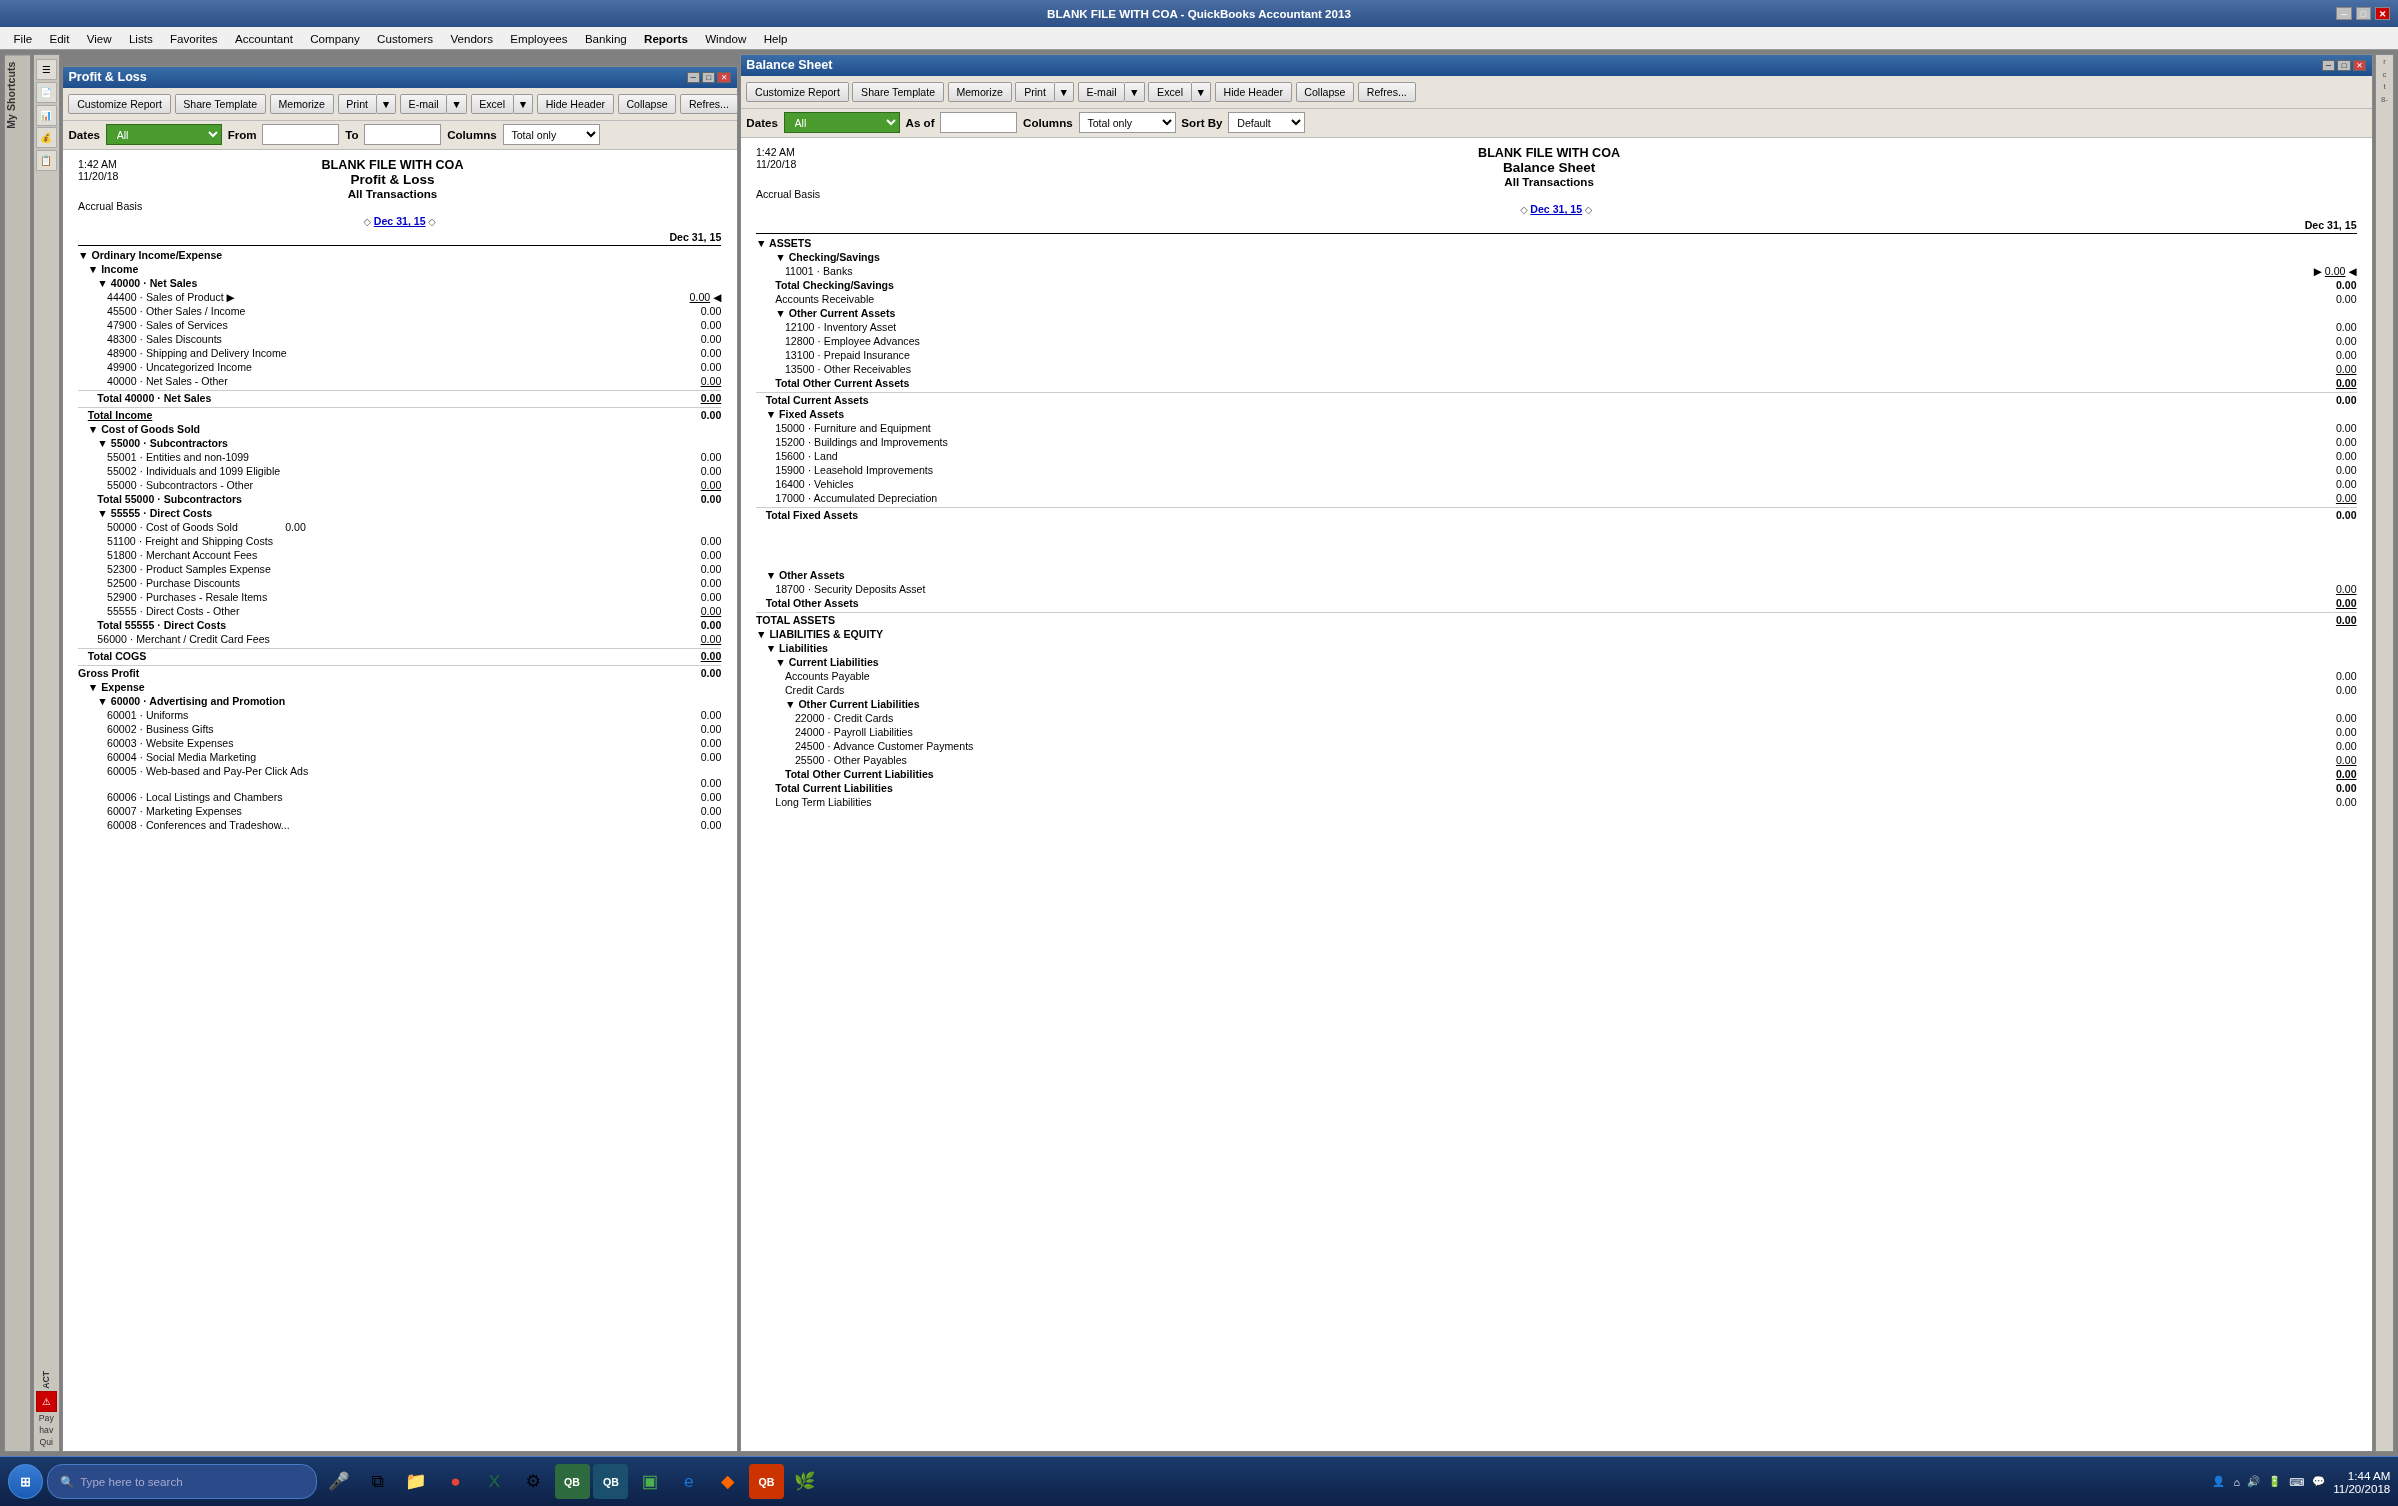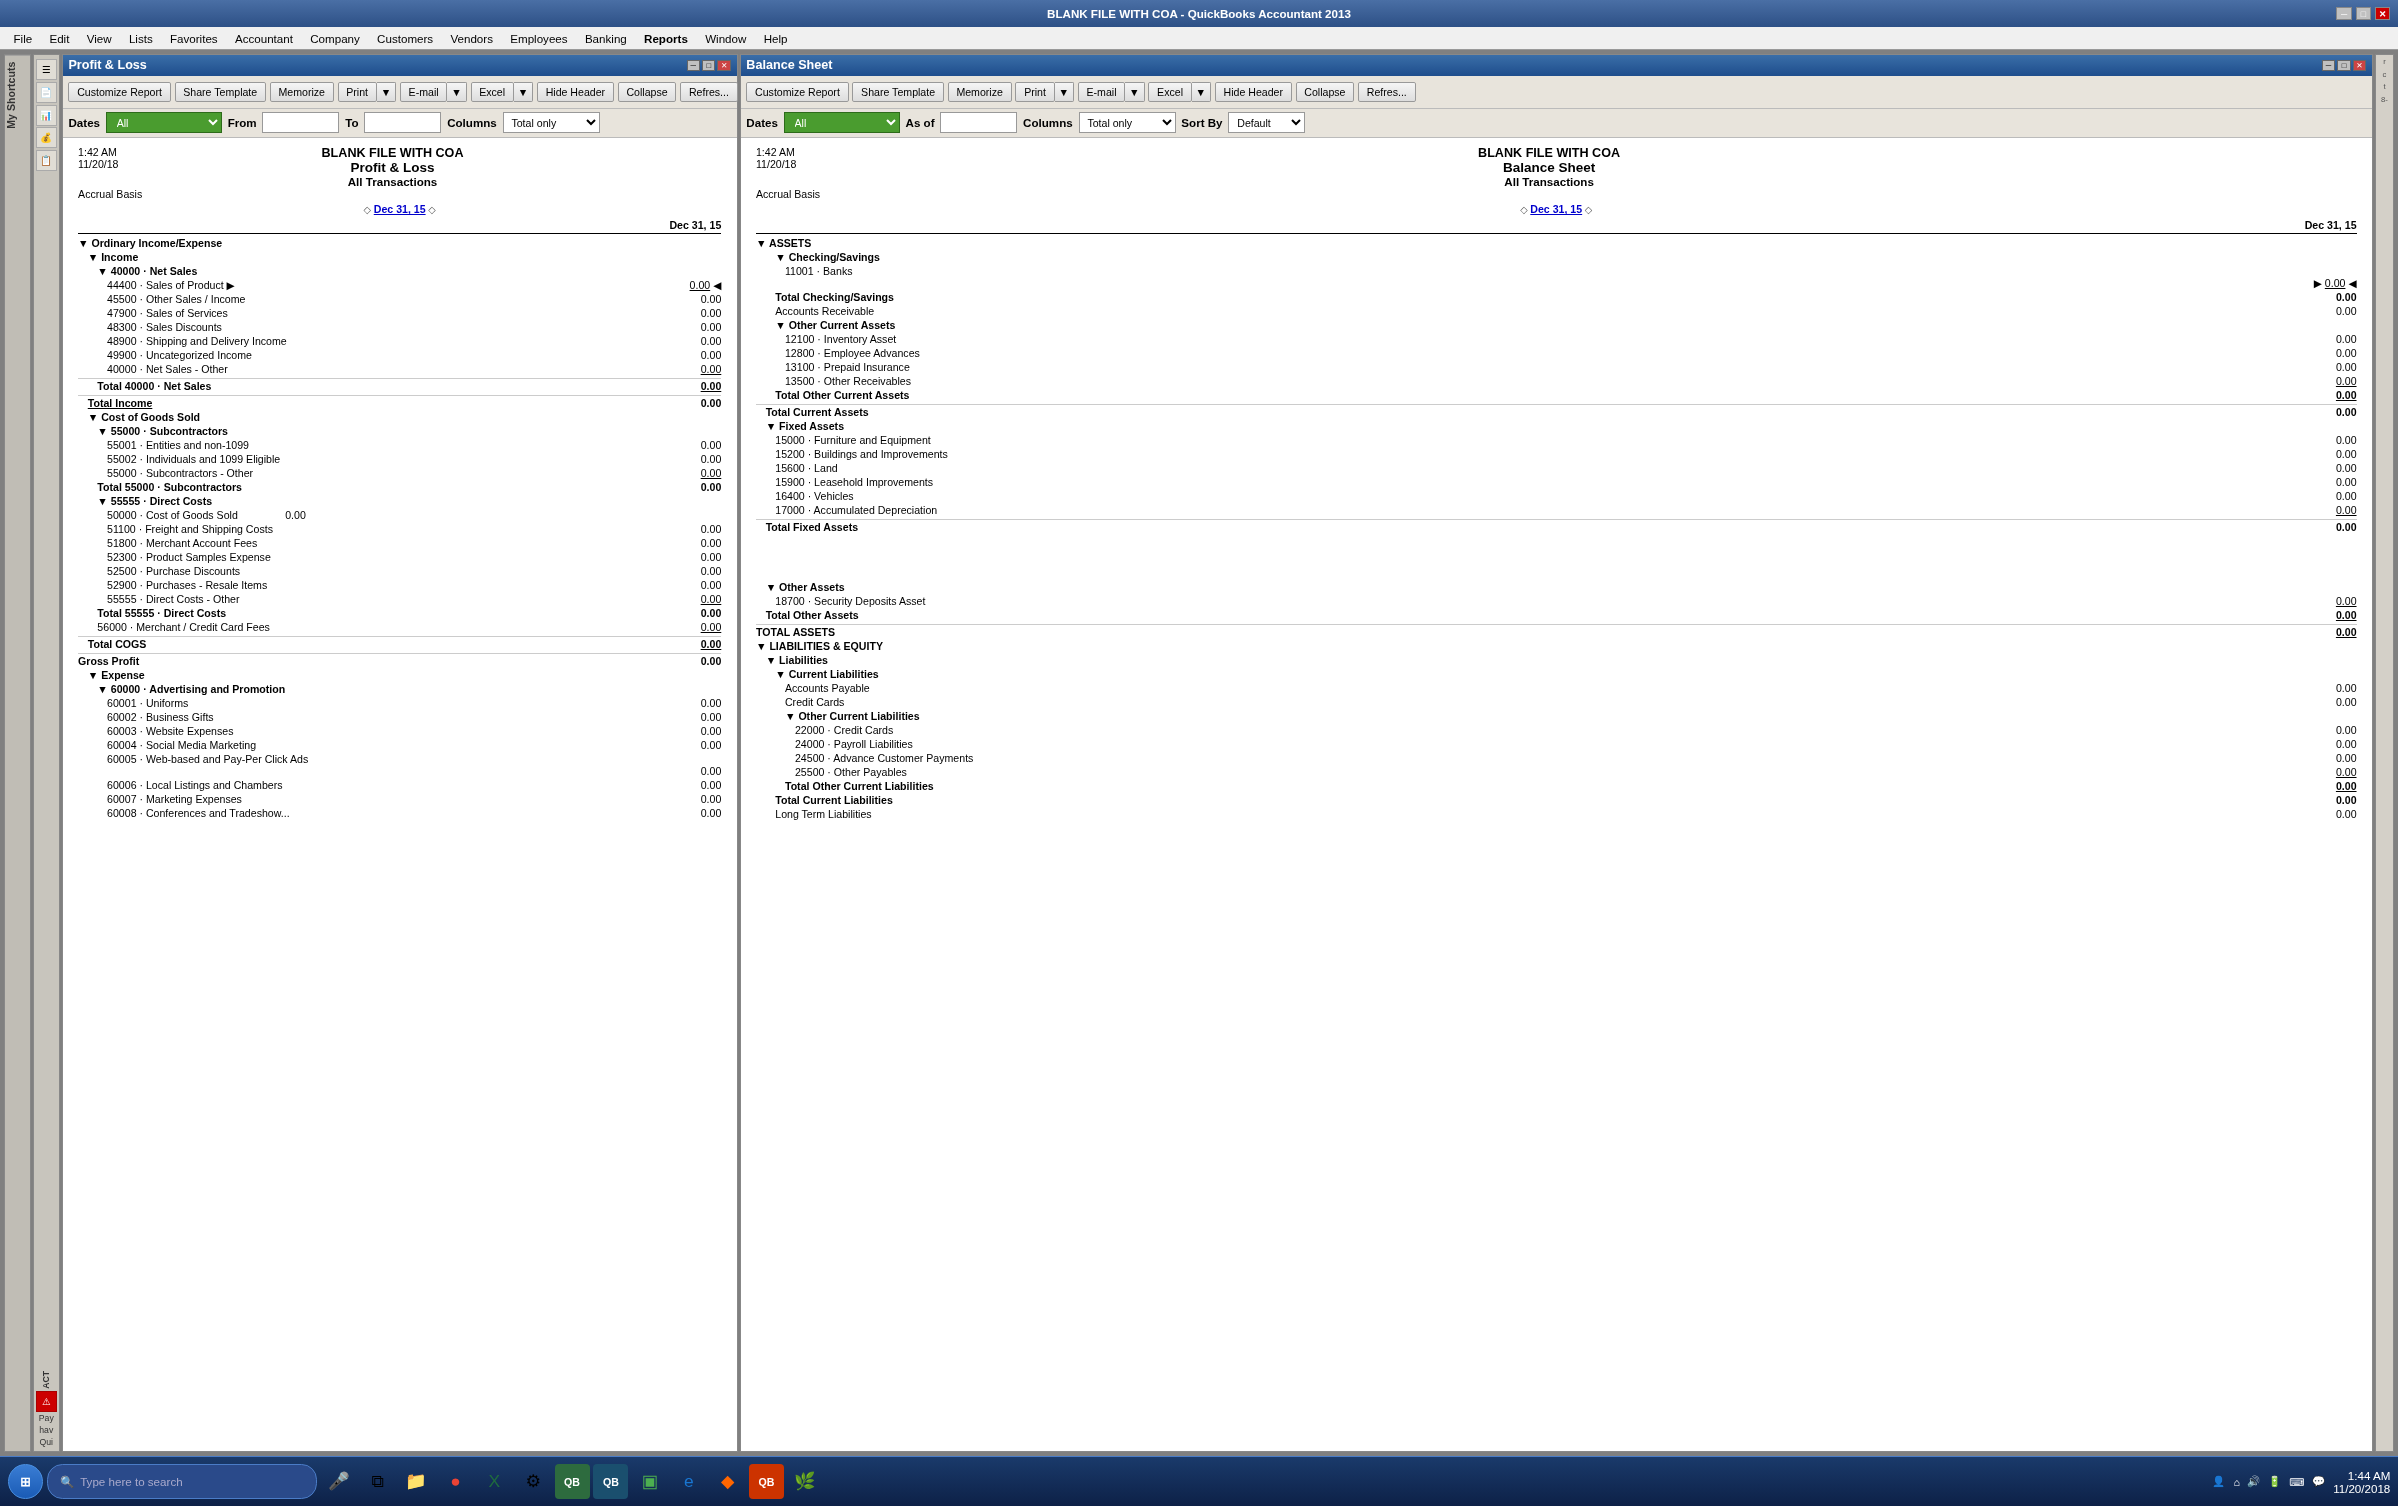--- a/index.html
+++ b/index.html
@@ -326,21 +326,21 @@
     <div style="width:21px;height:21px;background:#e0ddd5;border:1px solid #aaa;display:flex;align-items:center;justify-content:center;font-size:9.7px;cursor:pointer;">💰</div>
     <div style="width:21px;height:21px;background:#e0ddd5;border:1px solid #aaa;display:flex;align-items:center;justify-content:center;font-size:9.7px;cursor:pointer;">📋</div>
     <div style="margin-top:auto;"></div>
     <div style="font-size:8.7px;color:#333;font-weight:bold;writing-mode:vertical-rl;transform:rotate(180deg);">ACT</div>
     <div style="width:21px;height:21px;background:#cc0000;border:1px solid #aa0000;display:flex;align-items:center;justify-content:center;font-size:9.7px;color:white;cursor:pointer;">⚠</div>
     <div style="font-size:8.7px;color:#333;">Pay</div>
     <div style="font-size:8.7px;color:#333;">hav</div>
     <div style="font-size:8.7px;color:#333;">Qui</div>
   </div>
 
-  <div class="report-window" style="flex:1; max-width:676px;">
+  <div class="report-window" style="flex:1; max-width:676px;margin-top:12px;">
 
     <div class="window-title-bar">
       <span style="font-size:12.6px;font-weight:bold;color:white;">Profit &amp; Loss</span>
       <div class="window-controls">
         <div class="win-btn">─</div>
         <div class="win-btn">□</div>
         <div class="win-btn" style="background:#cc4444;color:white;">✕</div>
       </div>
     </div>
 
@@ -632,21 +632,21 @@
         <span style="font-size:10.6px; font-weight:bold; min-width:77px; text-align:right;">Dec 31, 15</span>
       </div>
 
       <div id="bs-rows">
           <div style="display: flex; justify-content: space-between; padding: 1px 0px; font-size: 10.6px; font-weight: bold;">
             <span style="padding-left:0px;">▼ ASSETS</span>
           </div>
           <div style="display: flex; justify-content: space-between; padding: 1px 0px; font-size: 10.6px; font-weight: bold;">
             <span style="padding-left:19.3px;">▼ Checking/Savings</span>
           </div>
-          <div style="display: flex; justify-content: space-between; padding: 1px 0px; font-size: 10.6px; flex-direction: column;">
+          <div style="display: flex; justify-content: space-between; padding: 1px 0px; font-size: 10.6px;">
             <span style="padding-left:29px;">11001 · Banks</span>
             <span style="min-width:68px; text-align:right;">▶ <span style="text-decoration:underline;">0.00</span> ◀</span>
           </div>
           <div style="display: flex; justify-content: space-between; padding: 1px 0px; font-size: 10.6px; font-weight: bold;">
             <span style="padding-left:19.3px;">Total Checking/Savings</span>
             <span style="min-width:68px; text-align:right;">0.00</span>
           </div>
           <div style="display: flex; justify-content: space-between; padding: 1px 0px; font-size: 10.6px;">
             <span style="padding-left:19.3px;">Accounts Receivable</span>
             <span style="min-width:68px; text-align:right;">0.00</span>

